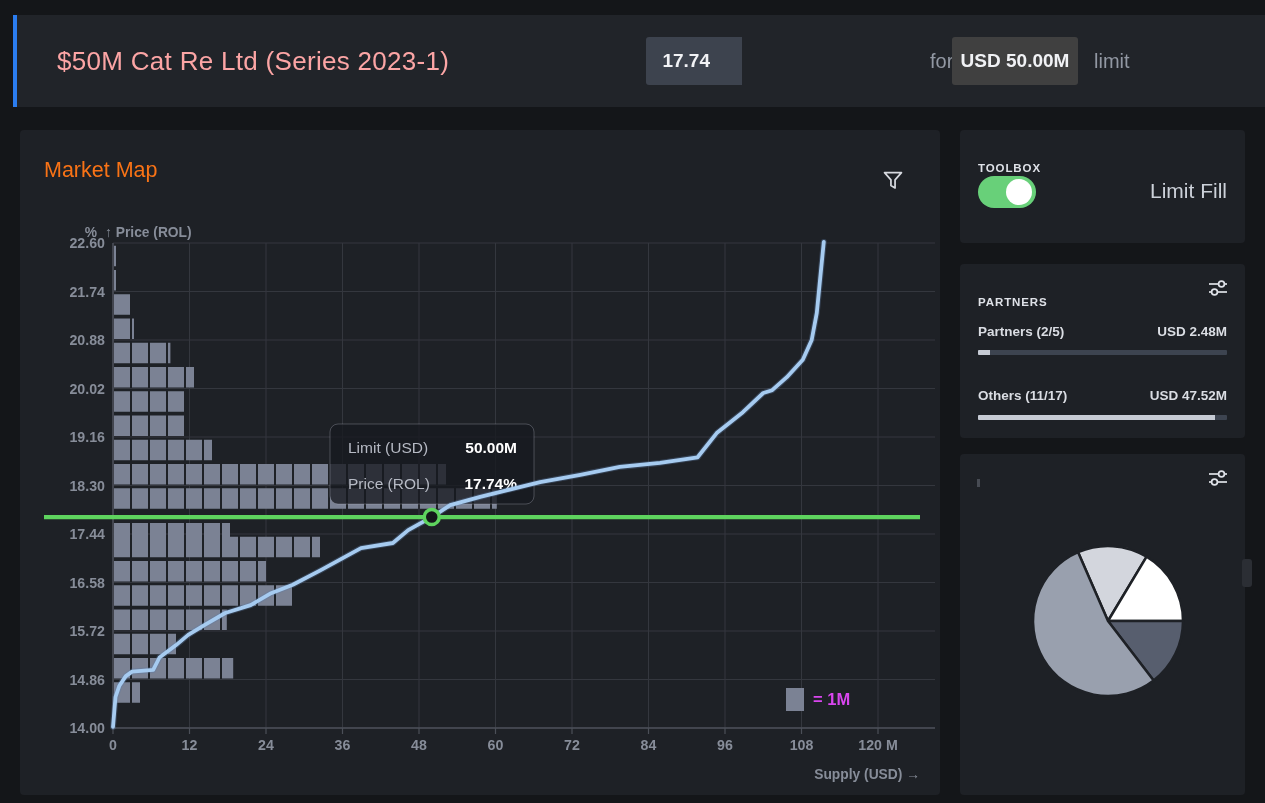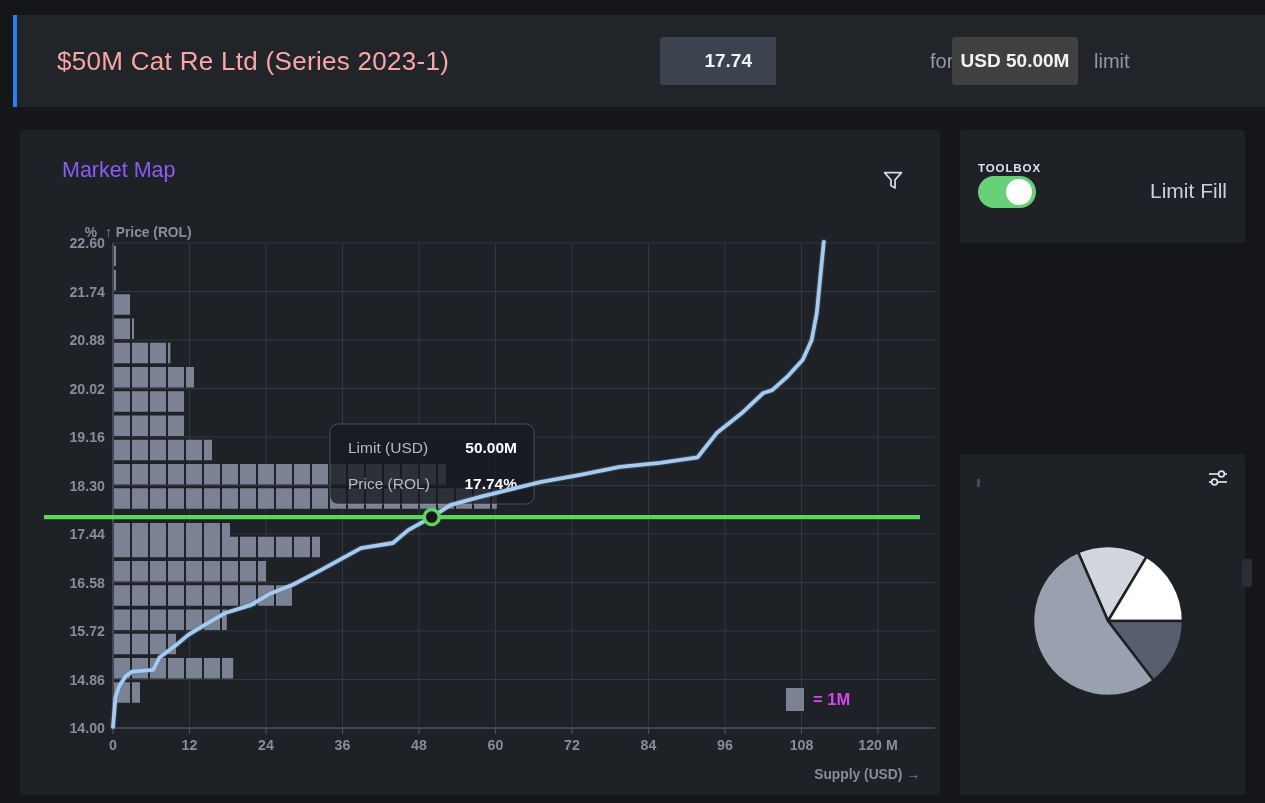--- a/index.html
+++ b/index.html
@@ -2,36 +2,36 @@
 <html><head>
 <meta charset="utf-8">
 <style>
   html,body{margin:0;padding:0;background:#141619;font-family:"Liberation Sans",sans-serif;}
   #stage{position:relative;width:1265px;height:803px;background:#141619;overflow:hidden;}
 
   
   .header{position:absolute;left:13px;top:15px;width:1252px;height:92px;background:#212429;border-left:4px solid #2b7df0;box-sizing:border-box;}
   .title{position:absolute;left:40px;top:0;height:92px;line-height:92px;font-size:26px;font-weight:500;color:#fca5a5;letter-spacing:.3px;}
   .hbox{position:absolute;top:22px;height:48px;display:flex;align-items:center;box-sizing:border-box;font-size:19px;font-weight:600;color:#f1f2f5;}
-  .box-val{left:643px;width:116px;background:#3d434e;border-radius:3px 0 0 3px;justify-content:flex-end;padding-right:24px;}
+  .box-val{left:629px;width:96px;background:#3d434e;border-radius:3px 0 0 3px;justify-content:flex-end;padding-right:32px;}
   .box-unit{left:781px;width:103px;background:#4e5562;border-radius:0 3px 3px 0;justify-content:center;}
   .box-limit{left:935px;width:126px;background:#404040;border-radius:3px;justify-content:center;}
   .hword{position:absolute;top:22px;height:48px;line-height:48px;font-size:20px;color:#9298a3;}
   .w-for{left:897px;margin-left:16px;}
   .w-limit{left:1077px;}
 
   
   .panel{position:absolute;background:#1e2126;border-radius:4px;}
   #market{left:20px;top:130px;width:920px;height:665px;}
   #toolbox{left:960px;top:130px;width:285px;height:113px;}
   #partners{left:960px;top:264px;width:285px;height:174px;}
   #alloc{left:960px;top:454px;width:285px;height:341px;}
   #nub{position:absolute;left:1242px;top:559px;width:10px;height:28px;background:#2b2e34;border-radius:3px;}
 
-  .mm-title{position:absolute;left:24px;top:28px;font-size:21.5px;font-weight:500;color:#8b5cf6;margin-left:18px;}
+  .mm-title{position:absolute;left:24px;top:28px;font-size:21.5px;font-weight:500;color:#f97316;}
   .mm-filter{position:absolute;left:860px;top:38px;width:26px;height:26px;cursor:pointer;}
   #chart{position:absolute;left:0;top:0;}
   #chart text{font-family:"Liberation Sans",sans-serif;}
   .tick-label{font-size:14.2px;font-weight:700;fill:#878d99;}
   .axis-cap{font-size:13.8px;font-weight:700;fill:#878d99;}
   .tt-label{font-size:15.5px;fill:#b6bac4;}
   .tt-value{font-size:15.5px;font-weight:700;fill:#ffffff;}
 
   .legend{position:absolute;left:766px;top:558px;display:flex;align-items:center;}
   .legend-sq{width:18px;height:23px;background:#7b8294;}
@@ -276,20 +276,39 @@
   </div>
 
   <div id="toolbox" class="panel">
     <div class="sec-head">TOOLBOX</div>
     <div class="toggle">
       <div class="knob"></div>
     </div>
     <div class="autofill">Limit Fill</div>
   </div>
 
+  <div id="partners" class="panel">
+    <div class="sec-head">PARTNERS</div>
+    <svg class="sliders-icon" viewBox="0 0 24 24">
+      <line x1="3" y1="8" x2="21" y2="8" stroke="#dfe2e8" stroke-width="1.7"></line>
+      <circle cx="15.5" cy="8" r="2.9" fill="#1e2126" stroke="#dfe2e8" stroke-width="1.7"></circle>
+      <line x1="3" y1="16" x2="21" y2="16" stroke="#dfe2e8" stroke-width="1.7"></line>
+      <circle cx="8.5" cy="16" r="2.9" fill="#1e2126" stroke="#dfe2e8" stroke-width="1.7"></circle>
+    </svg>
+    <div class="prow-label" style="top:60px">Partners (2/5)</div>
+    <div class="prow-value" style="top:60px">USD 2.48M</div>
+    <div class="pbar" style="top:86px">
+      <div class="pbar-fill" style="width: 5%;"></div>
+    </div>
+    <div class="prow-label" style="top:124px">Others (11/17)</div>
+    <div class="prow-value" style="top:124px">USD 47.52M</div>
+    <div class="pbar" style="top:151px">
+      <div class="pbar-fill" style="width: 95%;"></div>
+    </div>
+  </div>
 
   <div id="alloc" class="panel">
     <div class="faint-mark"></div>
     <svg class="sliders-icon" viewBox="0 0 24 24">
       <line x1="3" y1="8" x2="21" y2="8" stroke="#dfe2e8" stroke-width="1.7"></line>
       <circle cx="15.5" cy="8" r="2.9" fill="#1e2126" stroke="#dfe2e8" stroke-width="1.7"></circle>
       <line x1="3" y1="16" x2="21" y2="16" stroke="#dfe2e8" stroke-width="1.7"></line>
       <circle cx="8.5" cy="16" r="2.9" fill="#1e2126" stroke="#dfe2e8" stroke-width="1.7"></circle>
     </svg>
     <svg id="pie" width="285" height="341">

